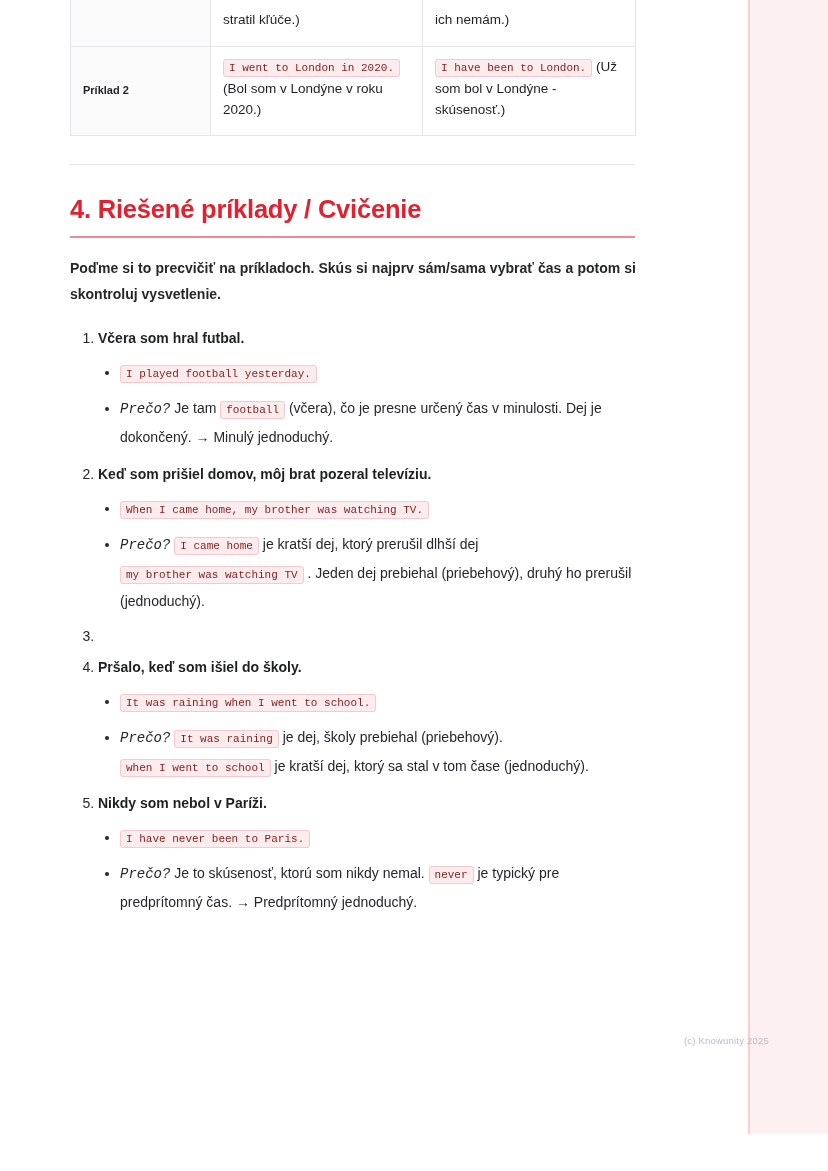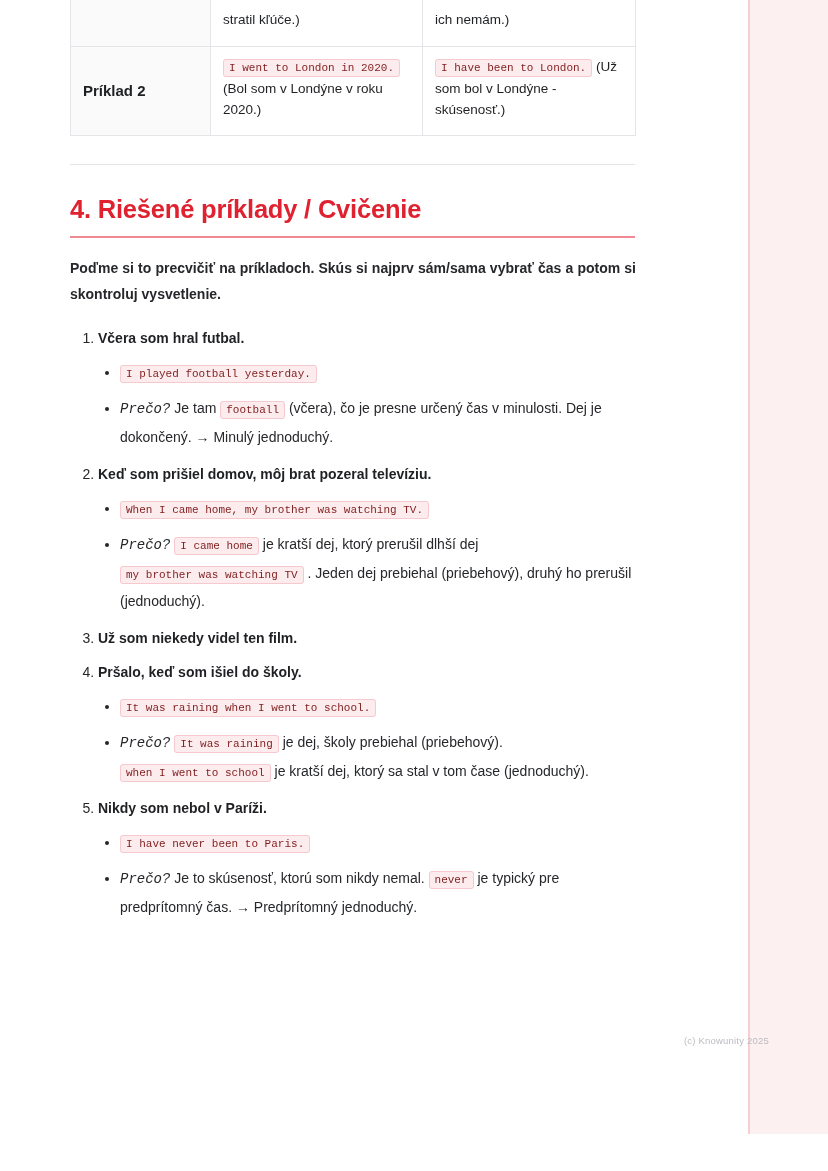--- a/index.html
+++ b/index.html
@@ -57,21 +57,21 @@
     border: 1px solid #e3e5e8;
     vertical-align: top;
     padding: 10px 12px;
     line-height: 1.55;
   }
   table.cmp td.rowhead {
     width: 140px;
     font-weight: bold;
     background: #fafafa;
     vertical-align: middle;
-    font-size: 15px;
+    font-size: 11px;
   }
   .cut-row td {
     border-top: 0 !important;
     height: 26px;
     padding-top: 0;
     padding-bottom: 10px;
   }
   .row2 td { height: 68px; }
 
   
@@ -236,21 +236,20 @@
             <em>Prečo?</em>
             <code>I came home</code>
             <span>je kratší dej, ktorý prerušil dlhší dej</span>
             <code>my brother was watching TV</code>
             <span>. Jeden dej prebiehal (priebehový), druhý ho prerušil (jednoduchý).</span>
           </li>
         </ul>
       </li>
 
       <li>
-        <div class="li-title">Už som niekedy videl ten film.</div>
       </li>
 
       <li>
         <div class="li-title">Pršalo, keď som išiel do školy.</div>
         <ul class="sub">
           <li>
             <code>It was raining when I went to school.</code>
           </li>
           <li>
             <em>Prečo?</em>

